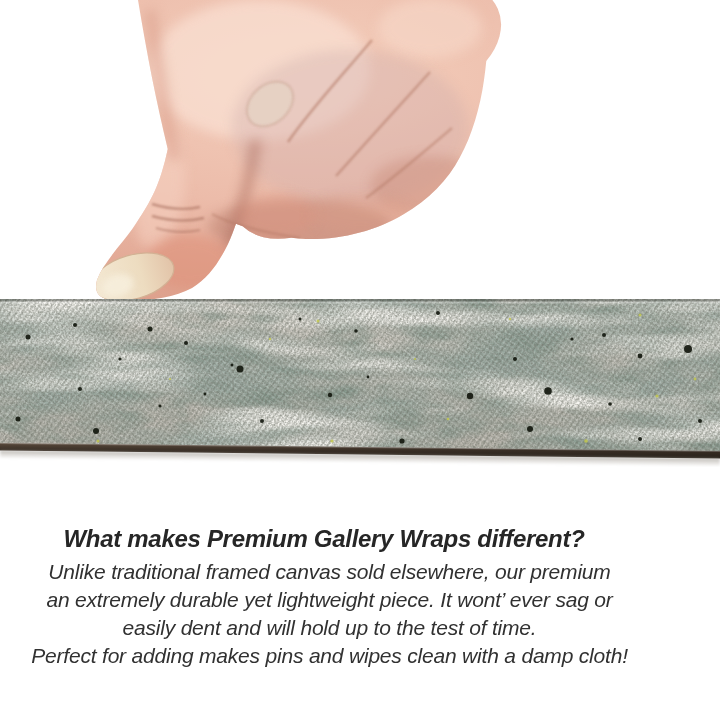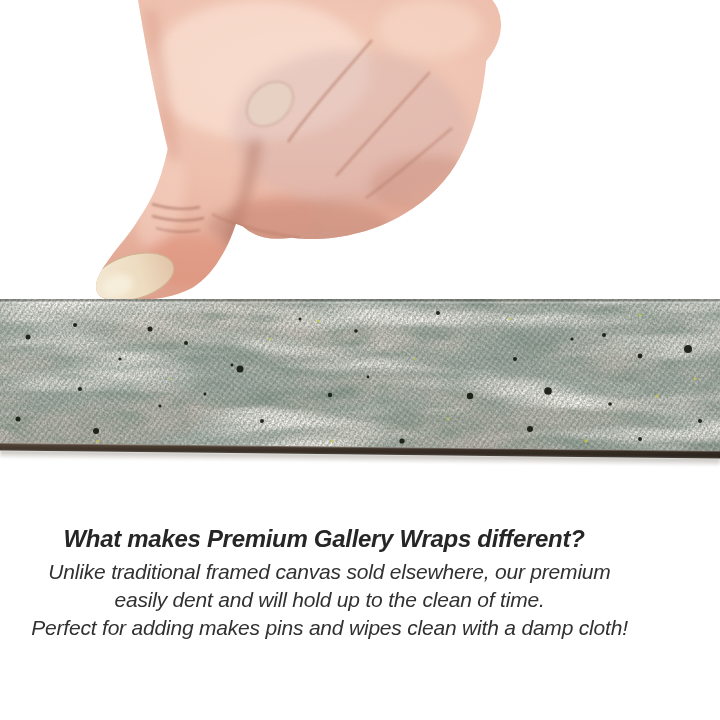--- a/index.html
+++ b/index.html
@@ -212,17 +212,18 @@
       <g filter="url(#sblur)">
         <path d="M0,151.5 L720,159.5 L720,162 L0,154 Z" fill="#8d8880" opacity="0.6"></path>
         <path d="M0,153 L720,161 L720,166 L0,158 Z" fill="#c6c2ba" opacity="0.45"></path>
       </g>
     </svg>
   </div>
 
   <div class="copy">
     <h1 class="headline">What makes Premium Gallery Wraps different?</h1>
     <p class="bodyline">Unlike traditional framed canvas sold elsewhere, our premium</p>
-    <p class="bodyline">easily dent and will hold up to the clean of time.</p>
+    <p class="bodyline">an extremely durable yet lightweight piece. It wont’ ever sag or</p>
+    <p class="bodyline">easily dent and will hold up to the test of time.</p>
     <p class="bodyline">Perfect for adding makes pins and wipes clean with a damp cloth!</p>
   </div>
 
 </div>
 
 </body></html>

